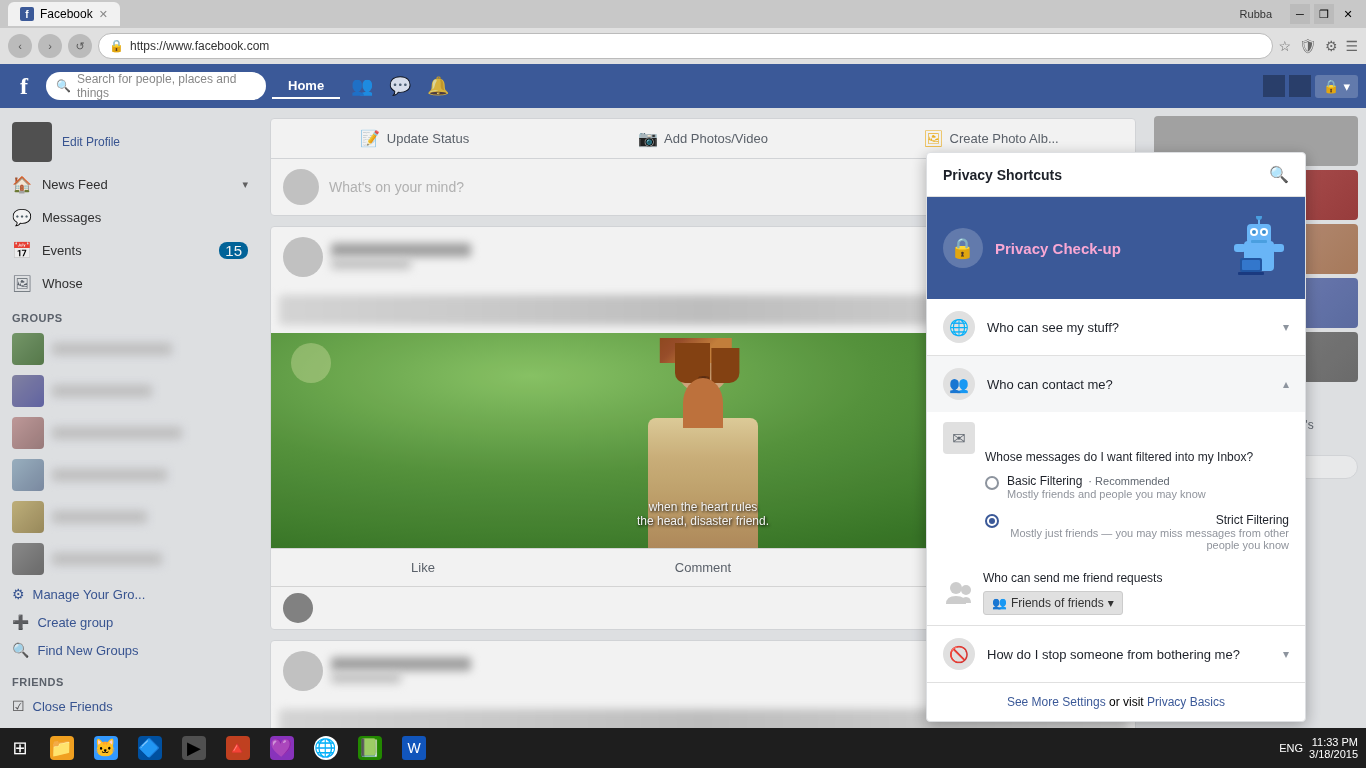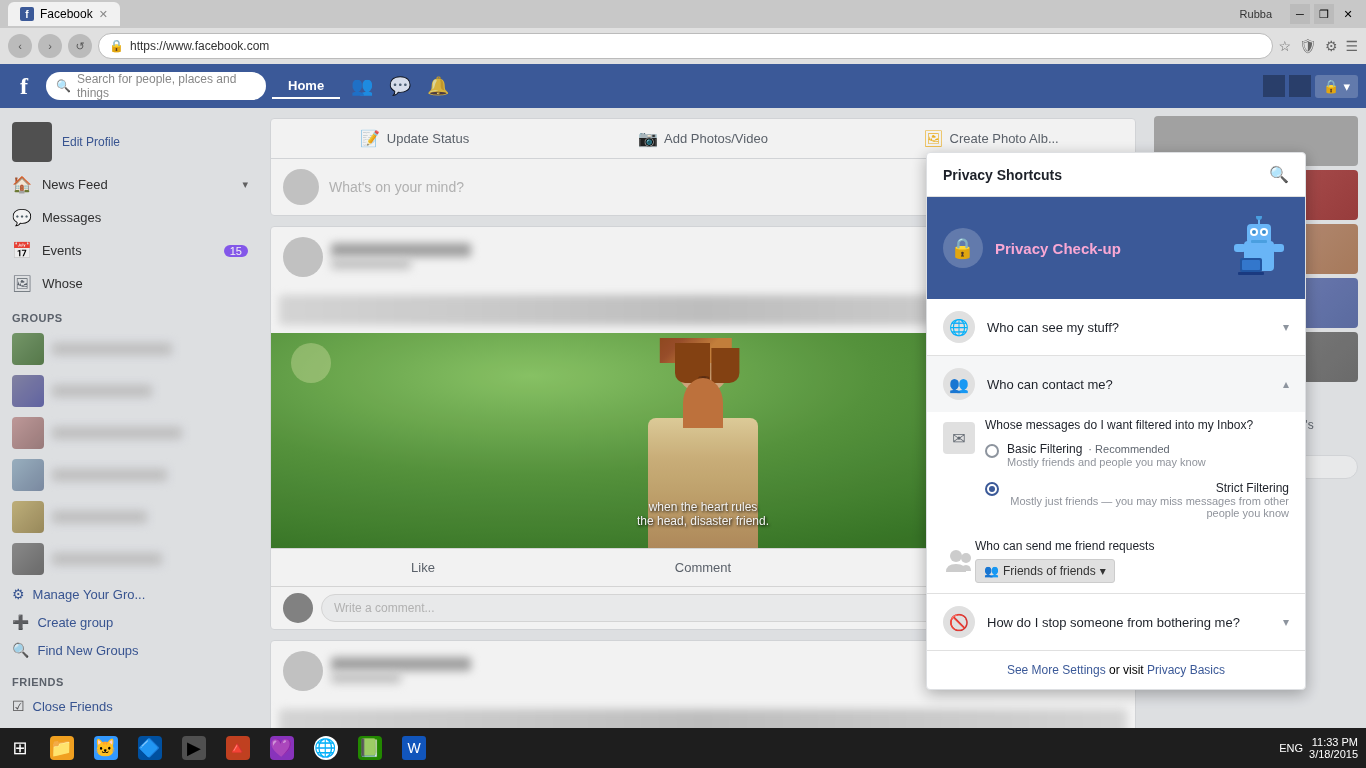--- a/index.html
+++ b/index.html
@@ -173,23 +173,23 @@
       align-items: center;
       gap: 10px;
       padding: 7px 12px;
       cursor: pointer;
       border-radius: 4px;
       color: #333;
     }
     .sidebar-item .icon { font-size: 16px; color: #606770; }
     .sidebar-item .badge {
       margin-left: auto;
-      background: #8b5cf6;
+      background: #0369a1;
       color: white;
-      font-size: 11px;
+      font-size: 15px;
       border-radius: 8px;
       padding: 0 6px;
     }
     .sidebar-item .arrow { margin-left: auto; color: #666; font-size: 11px; }
     .sidebar-section-title {
       font-size: 11px;
       font-weight: bold;
       color: #606770;
       text-transform: uppercase;
       padding: 12px 12px 4px;
@@ -505,21 +505,21 @@
     }
     .message-envelope {
       width: 32px; height: 32px;
       background: #e0e0e0;
       border-radius: 4px;
       display: flex; align-items: center; justify-content: center;
       font-size: 16px;
       color: #606770;
       margin-top: 4px;
     }
-    .filter-options { flex: 1; }
+    .filter-options { flex: 1; margin-top: 32px; }
     .filter-option {
       display: flex;
       align-items: flex-start;
       gap: 8px;
       padding: 4px 0;
     }
     .radio-outer {
       width: 14px; height: 14px;
       border-radius: 50%;
       border: 2px solid #8d949e;
@@ -532,21 +532,21 @@
       width: 6px; height: 6px;
       border-radius: 50%;
       background: #3b5998;
     }
     .filter-label { font-size: 12px; color: #1d2129; font-weight: normal; }
     .filter-sublabel { font-size: 11px; color: #90949c; }
 
     .friend-request-row {
       display: flex;
       align-items: center;
-      gap: 0;
+      gap: 8px;
       padding: 10px 16px;
     }
     .friends-of-friends-btn {
       background: #e0e0e0;
       border: 1px solid #ccc;
       border-radius: 3px;
       padding: 4px 8px;
       font-size: 12px;
       color: #333;
       cursor: pointer;
@@ -848,21 +848,20 @@
           <div>the head, disaster friend.</div>
         </div>
       </div>
       <div class="post-actions">
         <div class="post-action-btn">Like</div>
         <div class="post-action-btn">Comment</div>
         <div class="post-action-btn">Share</div>
       </div>
       <div class="comment-box">
         <div class="comment-avatar"></div>
-        <div class="comment-input">Write a comment...</div>
       </div>
     </div>
 
     <div class="post-card">
       <div class="post-header">
         <div class="post-avatar"></div>
         <div class="post-meta">
           <div class="post-name-blurred"></div>
           <div class="blurred-text" style="width: 70px; height: 10px;"></div>
         </div>

